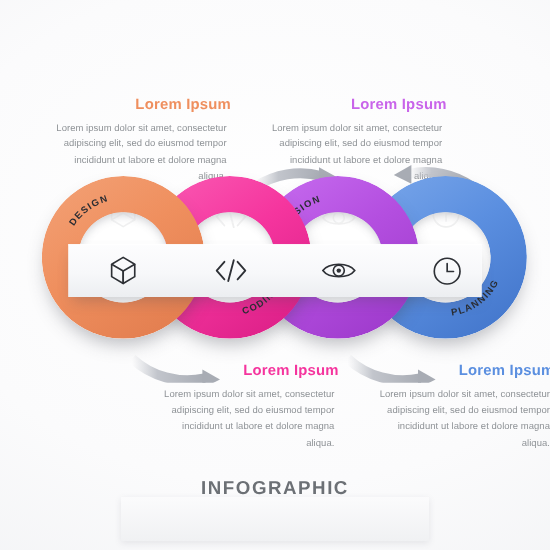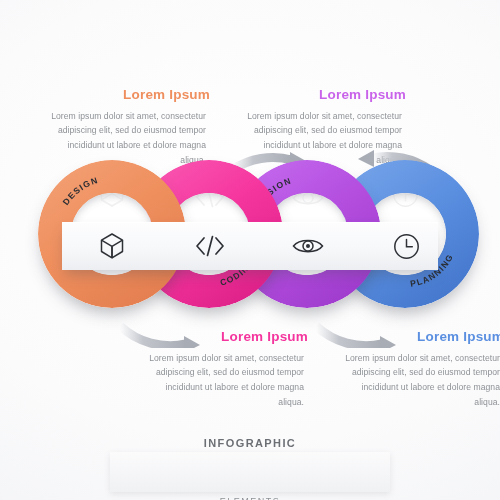--- a/index.html
+++ b/index.html
@@ -83,21 +83,21 @@
   #f1{left:92px;} #f2{left:190px;} #f3{left:288px;} #f4{left:386px;}
 
   
   .footer{
     position:absolute;left:110px;top:452px;width:280px;height:40px;
     background:linear-gradient(180deg,#fbfbfc,#f0f1f3);
     box-shadow:0 2px 6px rgba(90,94,106,.13);
     display:flex;flex-direction:column;align-items:center;justify-content:center;
   }
   .footer .fg1{
-    font-size:11px;font-weight:600;letter-spacing:1.4px;color:#6c7075;line-height:1;
+    font-size:17px;font-weight:600;letter-spacing:1.4px;color:#6c7075;line-height:1;
   }
   .footer .rulewrap{width:92px;height:2.4px;margin:3px 0 3.5px 0;
     background:linear-gradient(90deg,#ef8f5e 0%, #f5359e 34%, #b44fe0 66%, #5b8fe0 100%);}
   .footer .fg2{
     font-size:9px;font-weight:500;letter-spacing:1.5px;color:#8e9296;line-height:1;margin-top:42px;
   }
 </style>
 </head>
 <body>
 

